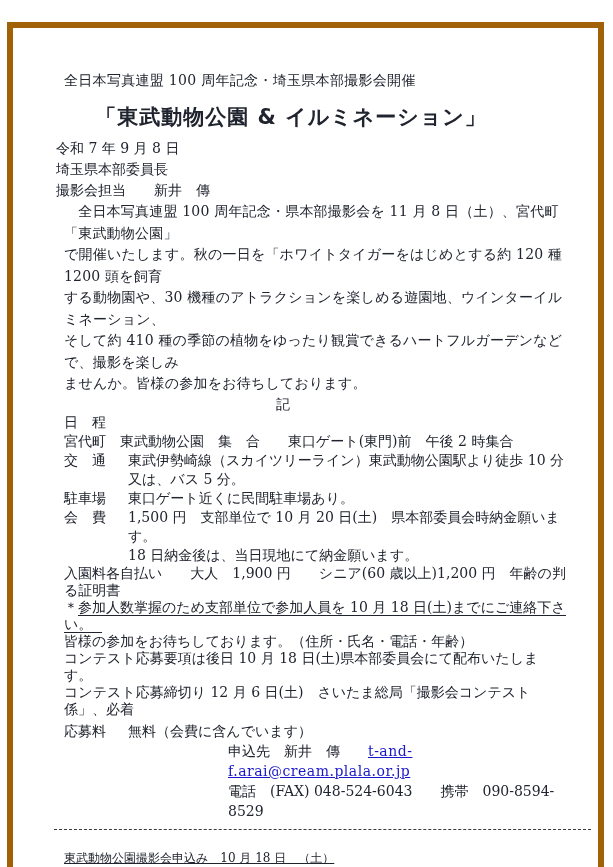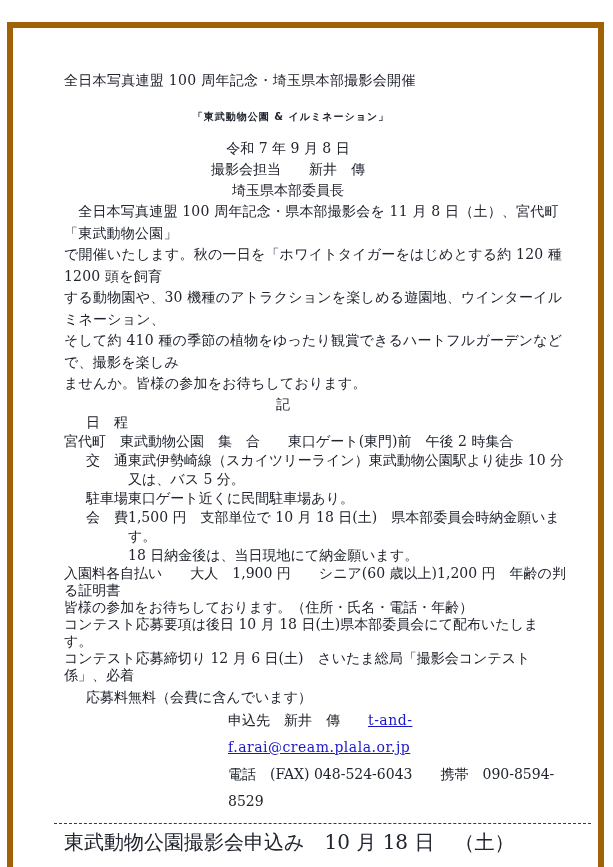--- a/index.html
+++ b/index.html
@@ -9,53 +9,53 @@
     -webkit-font-smoothing:antialiased;
   }
   .page{
     position:absolute;left:7px;top:22px;width:597px;height:854px;
     background:#ffffff;border:6px solid #a16207;box-sizing:border-box;
     color:#20242e;font-size:14px;overflow:hidden;
   }
   .content{padding:42px 32px 0 43px;}
   .doc-heading{padding-left:8px;line-height:20px;letter-spacing:.3px;}
   .doc-title{
-    margin-top:16px;text-align:center;font-weight:bold;font-size:10px;line-height:22px;
+    margin-top:16px;text-align:center;font-weight:bold;font-size:21px;line-height:22px;
     font-family:"DejaVu Sans","Liberation Sans",sans-serif;letter-spacing:1px;
     padding-right:40px;
   }
-  .sender{margin-top:10px;text-align:center;padding-right:46px;line-height:21px;}
+  .sender{margin-top:10px;text-align:left;padding-right:46px;line-height:21px;}
   .intro{line-height:21.5px;padding-left:8px;letter-spacing:.2px;}
   .ki{line-height:18px;text-align:center;padding-right:56px;}
   .details{padding-left:8px;}
   .d-row{display:flex;}
-  .d-label{width:64px;flex:0 0 64px;line-height:19px;text-align:right;}
+  .d-label{width:64px;flex:0 0 64px;line-height:19px;}
   .d-value{flex:1;line-height:19px;}
   .fees{padding-left:8px;line-height:17px;}
   .u-note{border-bottom:1px solid #20242e;padding-right:10px;}
   .apply-fee{display:flex;padding-left:8px;margin-top:4px;}
-  .contact{padding-left:172px;line-height:27px;}
+  .contact{padding-left:172px;line-height:20px;}
   .email-link{color:#1a17c9;text-decoration:underline;letter-spacing:.5px;}
   .divider{margin-top:8px;margin-left:-2px;width:537px;border-top:1px dashed #3a3a3a;height:0;}
-  .form-heading{margin-top:8px;padding-left:8px;line-height:20px;font-size:20px;}
+  .form-heading{margin-top:18px;padding-left:8px;line-height:20px;font-size:12px;text-decoration:underline;}
 </style>
 </head>
 <body>
 
 <div class="page">
   <div class="content">
 
     <div class="doc-heading">全日本写真連盟 100 周年記念・埼玉県本部撮影会開催</div>
 
     <div class="doc-title">「東武動物公園 &amp; イルミネーション」</div>
 
     <div class="sender">
       <div>令和 7 年 9 月 8 日</div>
+      <div>埼玉県本部委員長</div>
       <div>撮影会担当　　新井　傳</div>
-      <div>埼玉県本部委員長</div>
     </div>
 
     <div class="intro">
       <div>　全日本写真連盟 100 周年記念・県本部撮影会を 11 月 8 日（土）、宮代町「東武動物公園」</div>
       <div>で開催いたします。秋の一日を「ホワイトタイガーをはじめとする約 120 種 1200 頭を飼育</div>
       <div>する動物園や、30 機種のアトラクションを楽しめる遊園地、ウインターイルミネーション、</div>
       <div>そして約 410 種の季節の植物をゆったり観賞できるハートフルガーデンなどで、撮影を楽しみ</div>
       <div>ませんか。皆様の参加をお待ちしております。</div>
     </div>
 
@@ -79,28 +79,29 @@
       </div>
       <div class="d-row">
         <div class="d-label">駐車場</div>
         <div class="d-value">
             <div>東口ゲート近くに民間駐車場あり。</div>
           </div>
       </div>
       <div class="d-row">
         <div class="d-label">会　費</div>
         <div class="d-value">
-          <div>1,500 円　支部単位で 10 月 18 日(土)　県本部委員会時納金願います。</div>
+          <div>1,500 円　支部単位で 10 月 20 日(土)　県本部委員会時納金願います。</div>
           <div>18 日納金後は、当日現地にて納金願います。</div>
         </div>
       </div>
     </div>
 
     <div class="fees">
       <div>入園料各自払い　　大人　1,900 円　　シニア(60 歳以上)1,200 円　年齢の判る証明書</div>
+      <div><span>＊</span><span class="u-note">参加人数掌握のため支部単位で参加人員を 10 月 18 日(土)までにご連絡下さい。</span></div>
       <div>皆様の参加をお待ちしております。（住所・氏名・電話・年齢）</div>
       <div>コンテスト応募要項は後日 10 月 18 日(土)県本部委員会にて配布いたします。</div>
       <div>コンテスト応募締切り 12 月 6 日(土)　さいたま総局「撮影会コンテスト係」、必着</div>
     </div>
 
     <div class="apply-fee">
       <div class="d-label">応募料</div>
       <div class="d-value">無料（会費に含んでいます）</div>
     </div>
 

